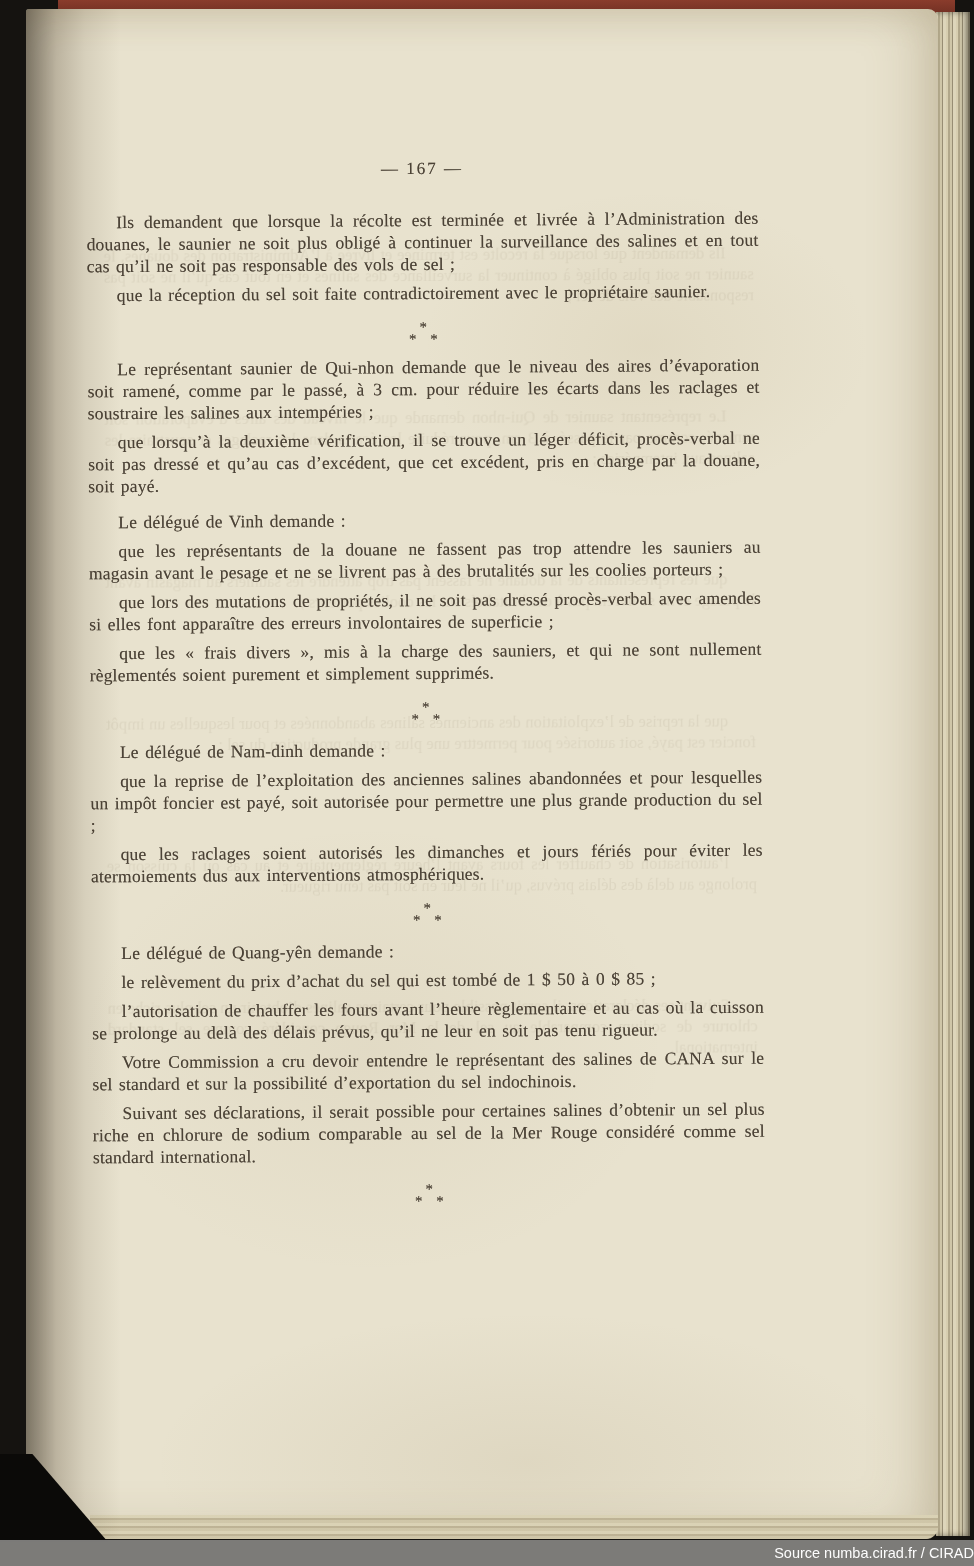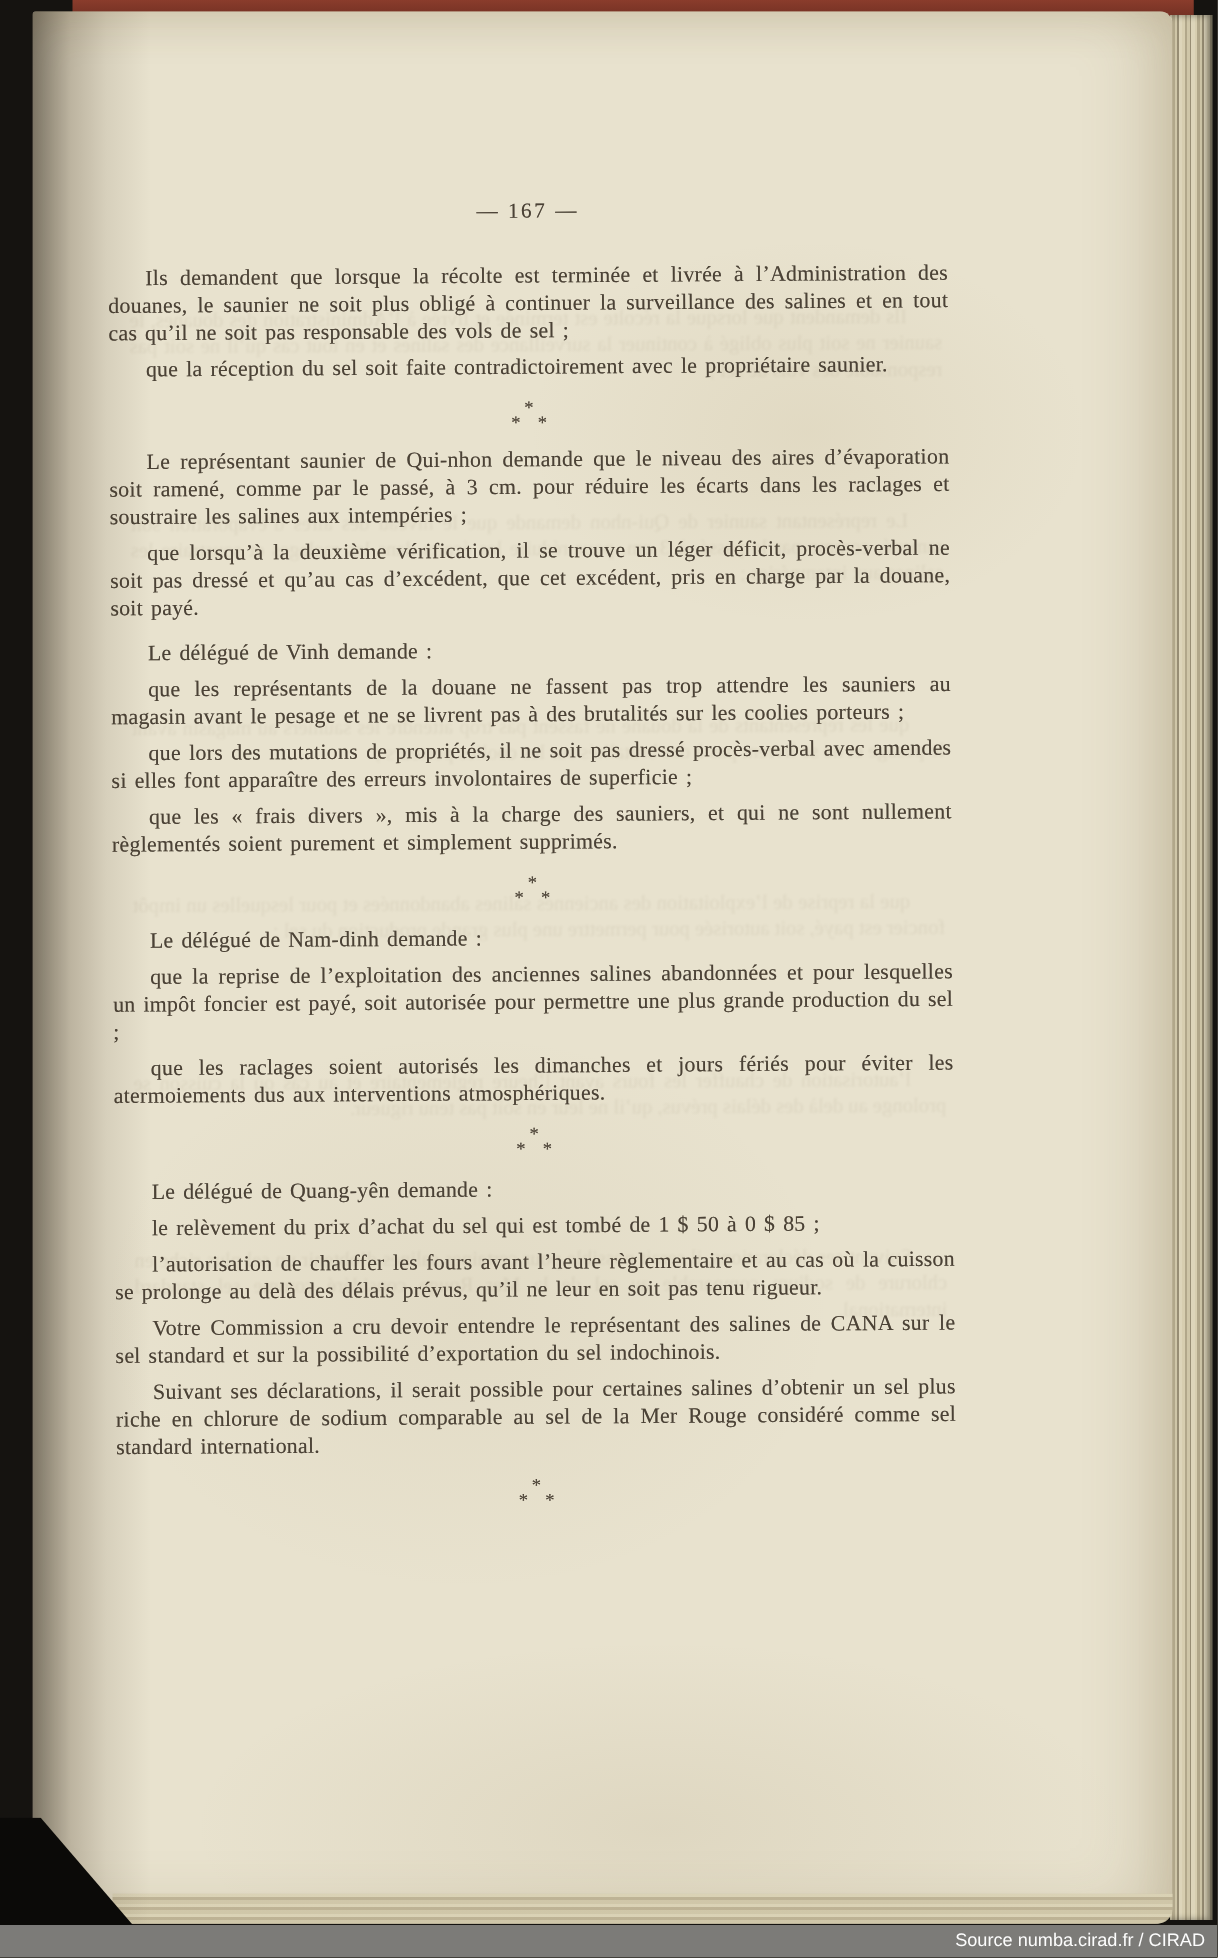--- a/index.html
+++ b/index.html
@@ -82,21 +82,21 @@
     text-align:center; margin:17px 0 11px; color:#4b4236;
     font-size:15px; line-height:12px;
   }
   .asterism .top { display:block; }
   .asterism .bottom { display:block; letter-spacing:5px; padding-left:5px; }
   
   .watermark {
     position:absolute; left:0; right:0; bottom:0; height:26px; z-index:20;
     background:rgba(130,129,126,.95);
     display:flex; align-items:center; justify-content:flex-end;
-    padding-right:10px; box-sizing:border-box;
+    box-sizing:border-box;
   }
   .watermark span {
     color:#fdfdfd; font-family:"Liberation Sans","DejaVu Sans",sans-serif;
     font-size:14.5px;
   }
 </style>
 </head>
 <body>
 
 <div class="scan">

